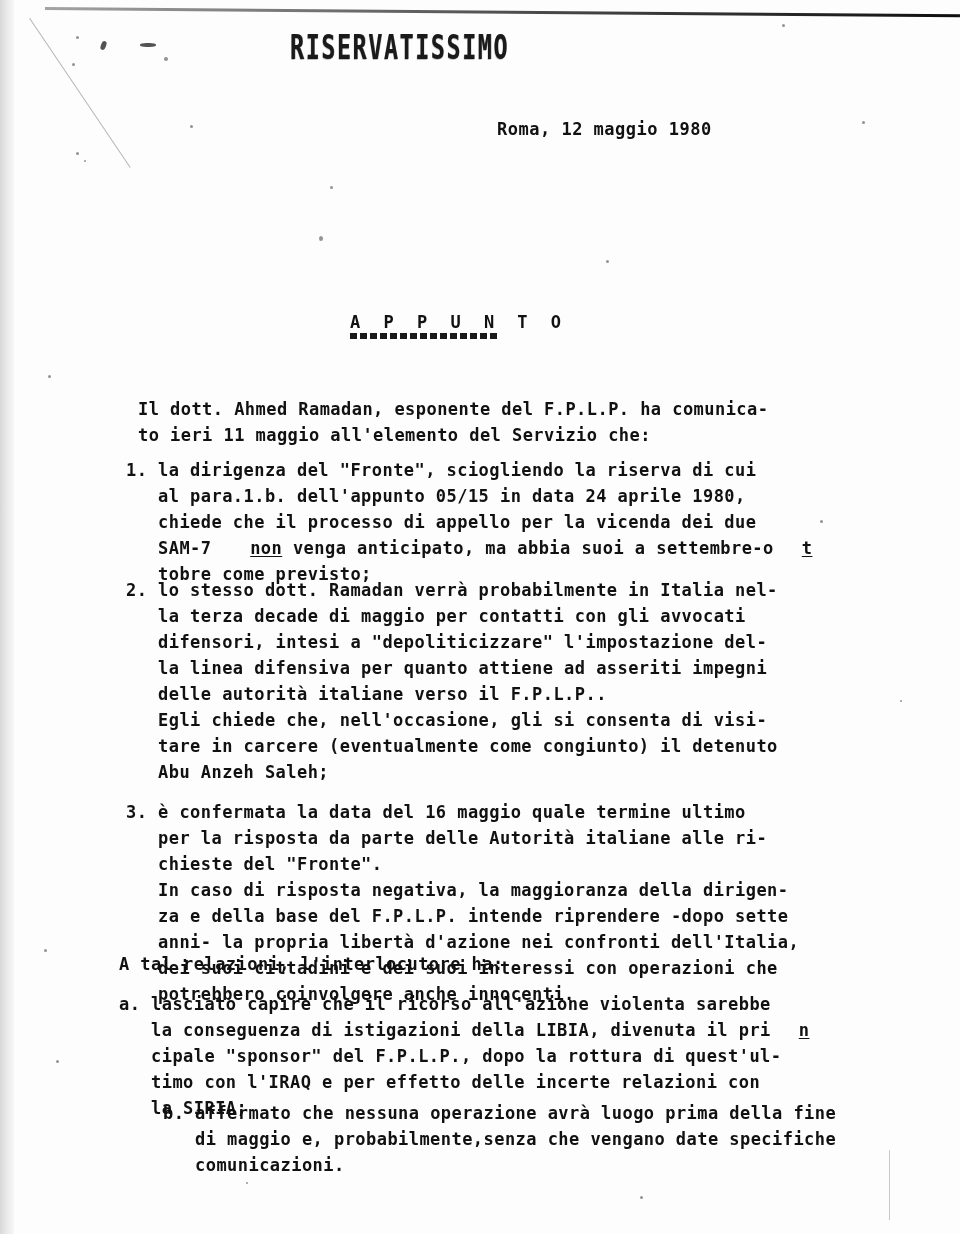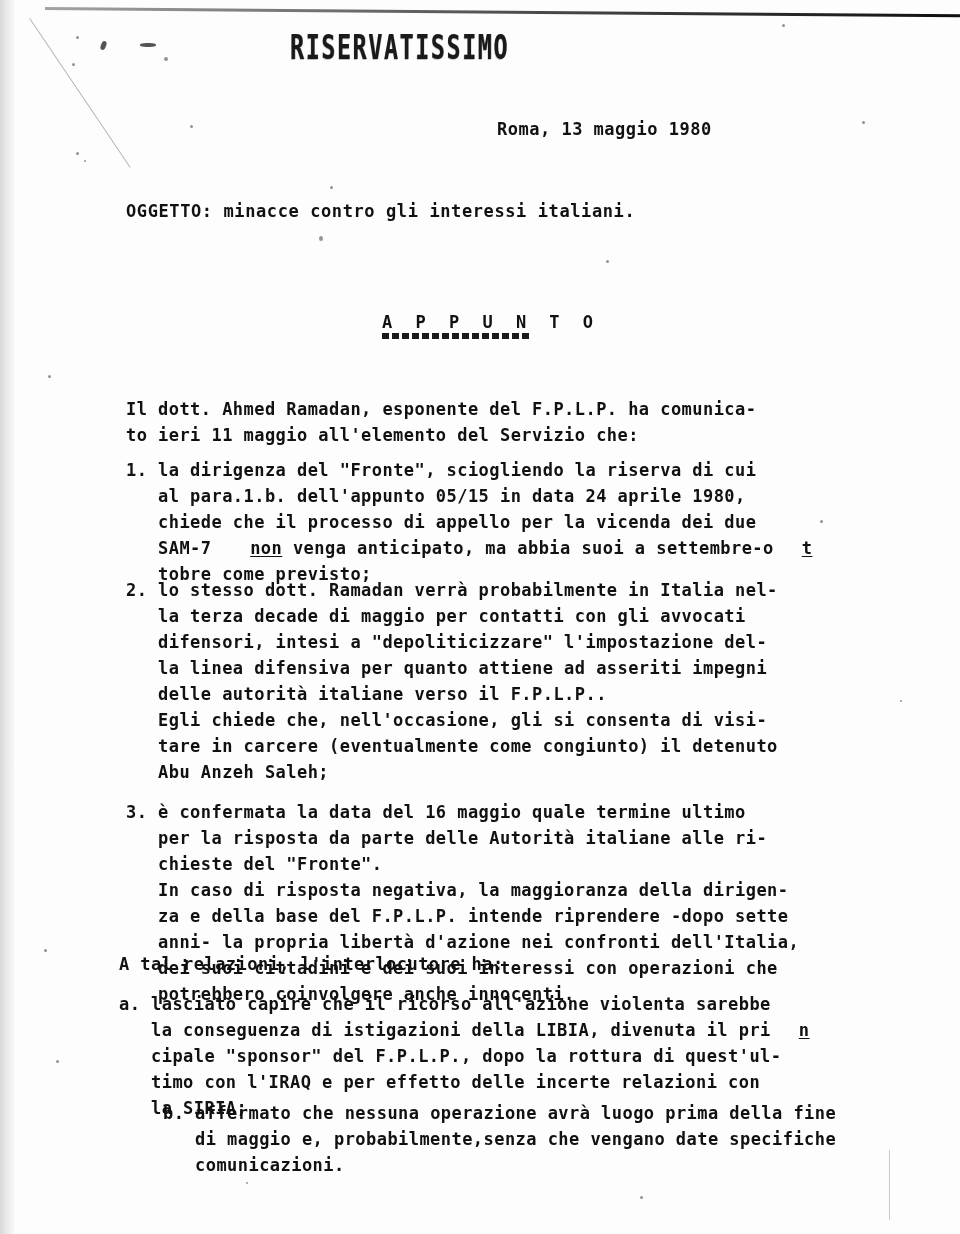--- a/index.html
+++ b/index.html
@@ -89,21 +89,20 @@
     position: absolute;
     left: 126px; top: 201px;
     font-size: 17px;
     letter-spacing: 0.6px;
     font-weight: 600;
   }
   .appunto-wrap {
     position: absolute;
     left: 350px; top: 312px;
     text-align: center;
-    margin-left: 32px;
   }
   .appunto-title {
     font-size: 17px;
     font-weight: 600;
     letter-spacing: 6.5px;
     display: block;
   }
   .appunto-rule {
     display: block;
     margin-top: 1px;
@@ -121,21 +120,21 @@
     line-height: 26px;
     letter-spacing: 0.45px;
     font-weight: 600;
     white-space: pre;
   }
   .para .marker {
     display: inline-block;
   }
   .u { text-decoration: underline; text-underline-offset: 2px; margin-left: 28px; }
 
-  .p-intro   { left: 126px; top: 396px; }
+  .p-intro   { left: 138px; top: 396px; }
   .p-item1   { left: 126px; top: 457px; }
   .p-item2   { left: 126px; top: 577px; }
   .p-item3   { left: 126px; top: 761px; margin-top: 38px; }
   .p-apropos { left: 119px; top: 951px; }
   .p-itema   { left: 119px; top: 991px; }
   .p-itemb   { left: 119px; top: 1100px; margin-left: 44px; }
 </style>
 </head>
 <body>
 
@@ -164,23 +163,22 @@
   <div class="speck" style="left:820px;top:520px;width:3px;height:3px;"></div>
   <div class="speck" style="left:900px;top:700px;width:2px;height:2px;"></div>
   <div class="speck" style="left:56px;top:1060px;width:3px;height:3px;"></div>
   <div class="speck" style="left:640px;top:1196px;width:3px;height:3px;"></div>
   <div class="speck" style="left:246px;top:1182px;width:2px;height:2px;"></div>
 
   <div class="doc-body">
 
     <div class="stamp-title">RISERVATISSIMO</div>
 
-    <div class="date-line">Roma, 13 maggio 1980</div>
-
-    <div class="subject-line">OGGETTO: minacce contro gli interessi italiani.</div>
+    <div class="date-line">Roma, 12 maggio 1980</div>
+
 
     <div class="appunto-wrap">
       <span class="appunto-title">A P P U N T O</span>
       <span class="appunto-rule"></span>
     </div>
 
     <div class="para p-intro">Il dott. Ahmed Ramadan, esponente del F.P.L.P. ha comunica-
 to ieri 11 maggio all'elemento del Servizio che:</div>
 
     <div class="para p-item1"><span class="marker">1.</span><span> la dirigenza del "Fronte", sciogliendo la riserva di cui

